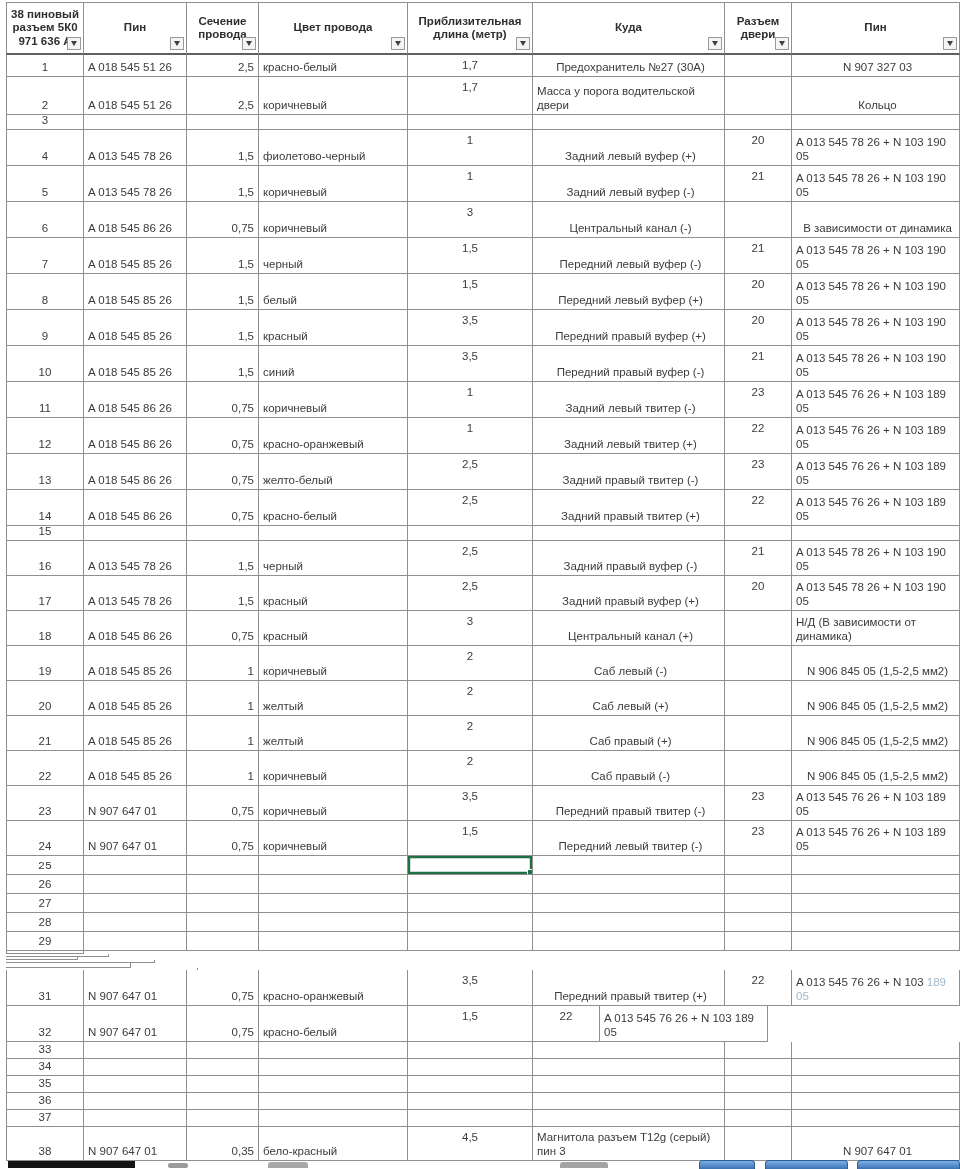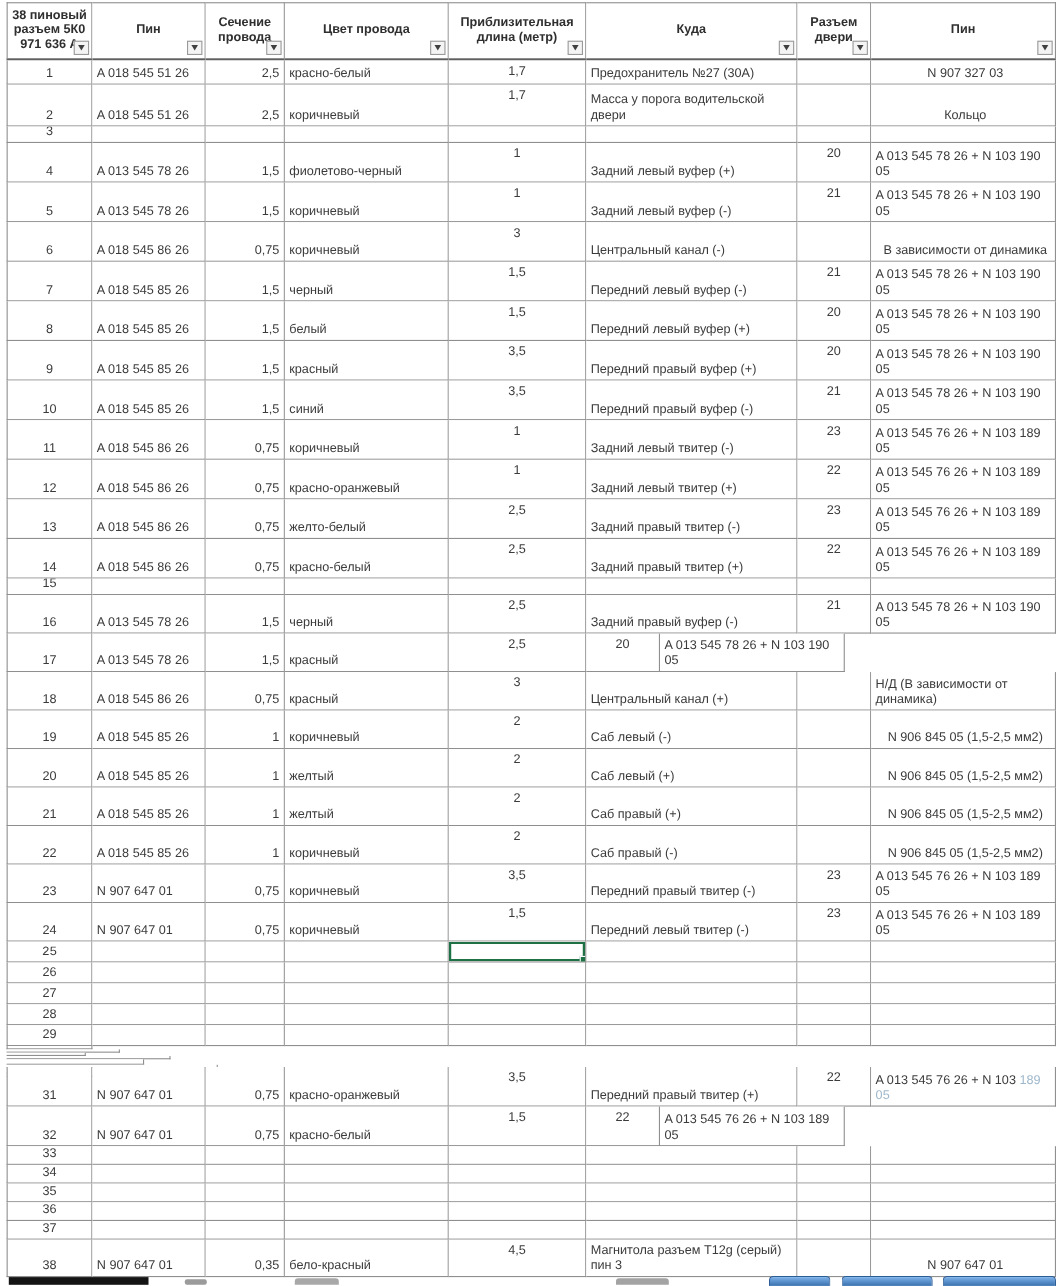--- a/index.html
+++ b/index.html
@@ -28,21 +28,21 @@
     background: #ffffff;
     padding-bottom: 2px;
   }
   .cell:first-child { border-left: 1.5px solid #8f8f8f; }
   
   .c0 { width: 78px;  justify-content: center;     align-items: flex-end; text-align: center; }
   .c1 { width: 103px; justify-content: flex-start; align-items: flex-end; padding-left: 4px; }
   .c2 { width: 72px;  justify-content: flex-end;   align-items: flex-end; padding-right: 4px; text-align: right; }
   .c3 { width: 149px; justify-content: flex-start; align-items: flex-end; padding-left: 4px; }
   .c4 { width: 125px; justify-content: center;     align-items: flex-start; padding-top: 4px; padding-bottom: 0; text-align: center; }
-  .c5 { width: 192px; justify-content: flex-start; align-items: flex-end; padding-left: 4px; }
+  .c5 { width: 192px; justify-content: center; align-items: flex-end; padding-left: 4px; }
   .c6 { width: 67px;  justify-content: center;     align-items: flex-start; padding-top: 4px; padding-bottom: 0; text-align: center; }
   .c7 { width: 168px; justify-content: center; align-items: flex-end; padding-left: 4px; }
   
   .header { height: 53px; }
   .header .cell {
     border-top: 1.5px solid #8f8f8f;
     border-bottom: 2.5px solid #5f5f5f;
     align-items: center;
     justify-content: center;
     text-align: center;
@@ -541,20 +541,23 @@
       </div>
       <div class="cell c2">
         <span>1,5</span>
       </div>
       <div class="cell c3">
         <span>красный</span>
       </div>
       <div class="cell c4">
         <span>2,5</span>
       </div>
+      <div class="cell c5">
+        <span>Задний правый вуфер (+)</span>
+      </div>
       <div class="cell c6">
         <span>20</span>
       </div>
       <div class="cell c7">
         <span>A 013 545 78 26 + N 103 190 05</span>
       </div>
     </div>
     <div class="row" style="height: 35px;">
       <div class="cell c0">
         <span>18</span>

